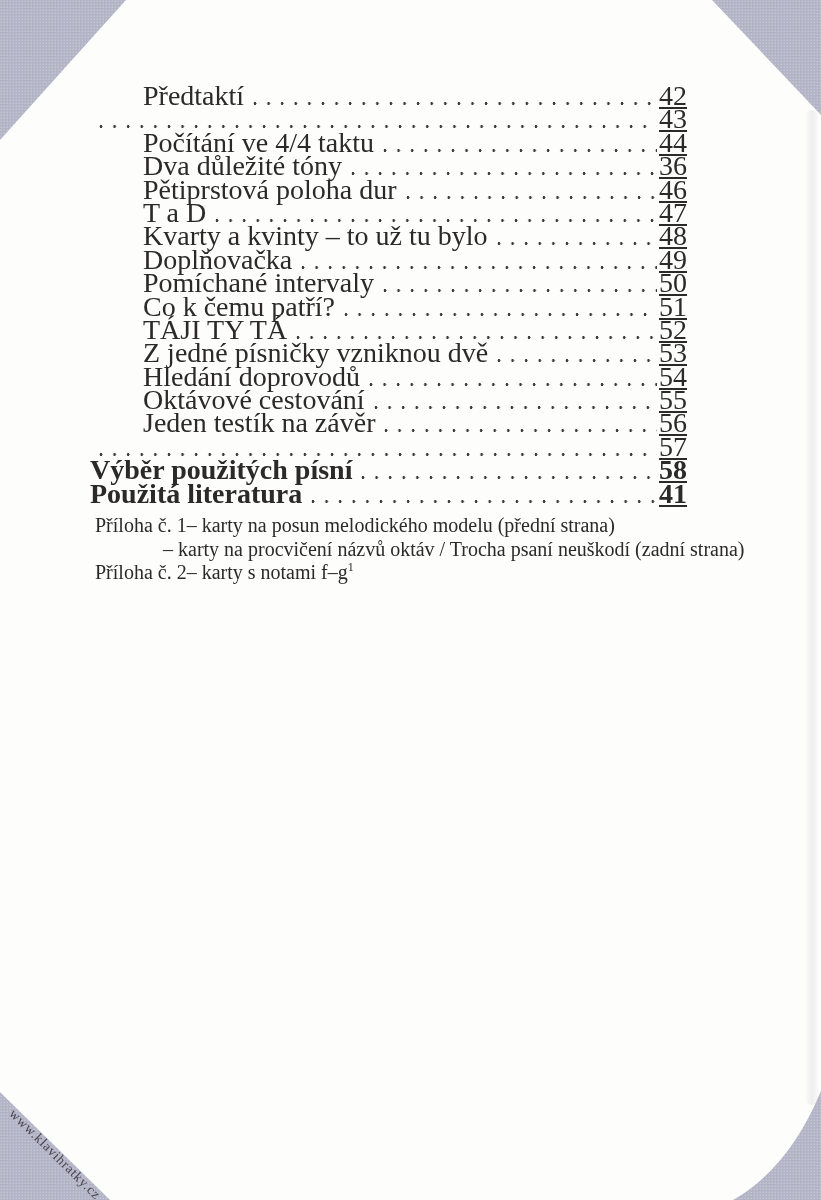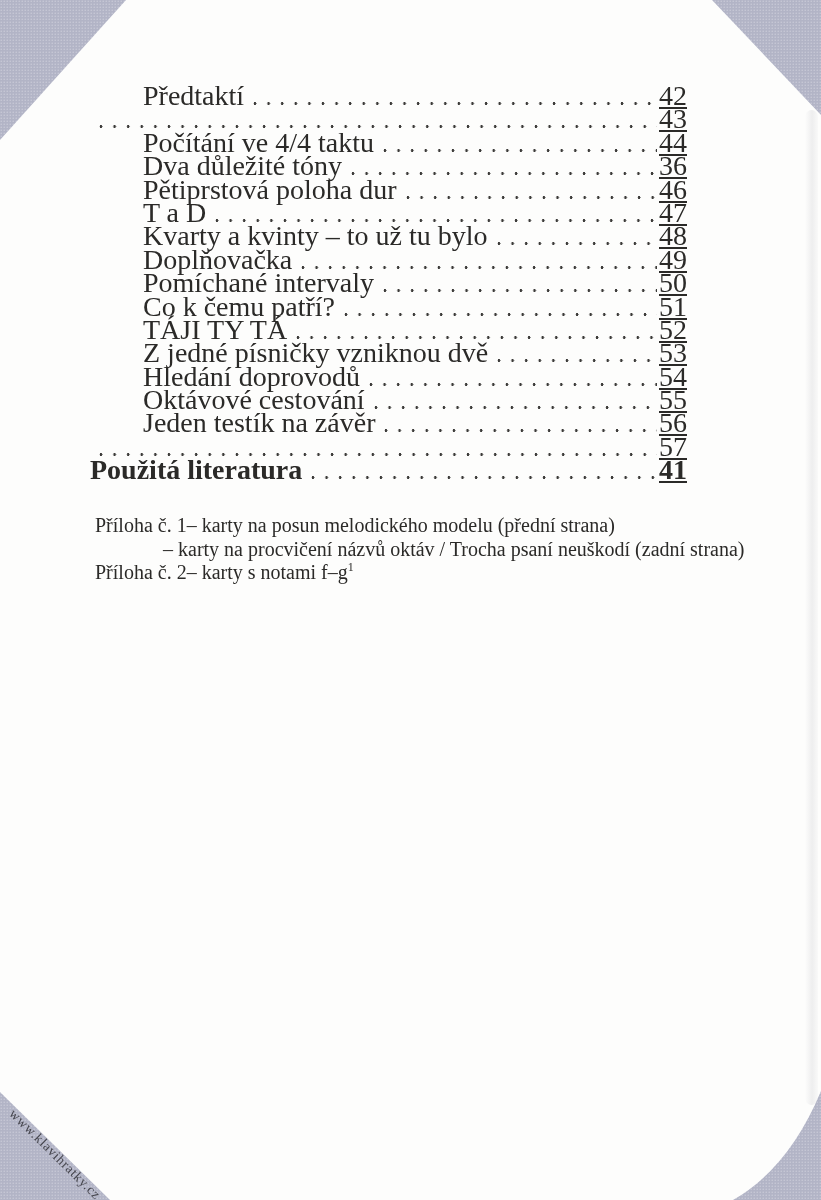--- a/index.html
+++ b/index.html
@@ -158,20 +158,25 @@
     <span class="toc-title">Jeden testík na závěr</span>
     <span class="leader"></span>
     <span class="toc-pagenum">56</span>
   </div>
 
   <div class="toc-row">
     <span class="leader"></span>
     <span class="toc-pagenum">57</span>
   </div>
 
+  <div class="toc-row bold">
+    <span class="toc-title">Výběr použitých písní</span>
+    <span class="leader"></span>
+    <span class="toc-pagenum">58</span>
+  </div>
 
   <div class="toc-row bold">
     <span class="toc-title">Použitá literatura</span>
     <span class="leader"></span>
     <span class="toc-pagenum">41</span>
   </div>
 </div>
     <div class="appendix">
   <div class="appendix-row">
     <span class="appendix-label">Příloha č. 1</span>

